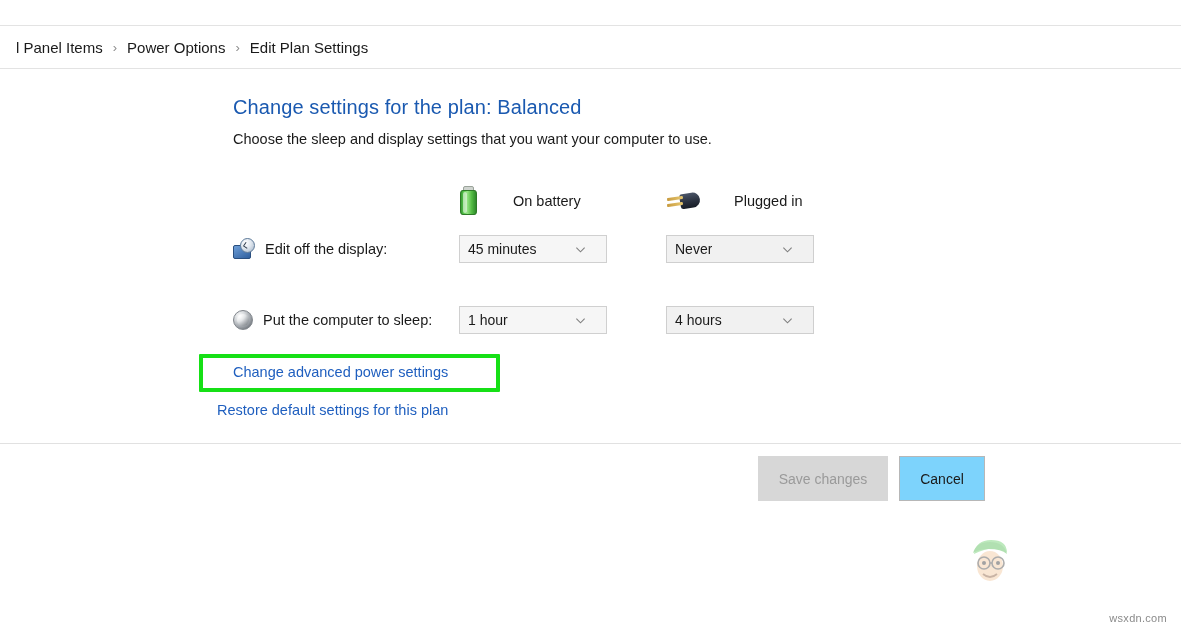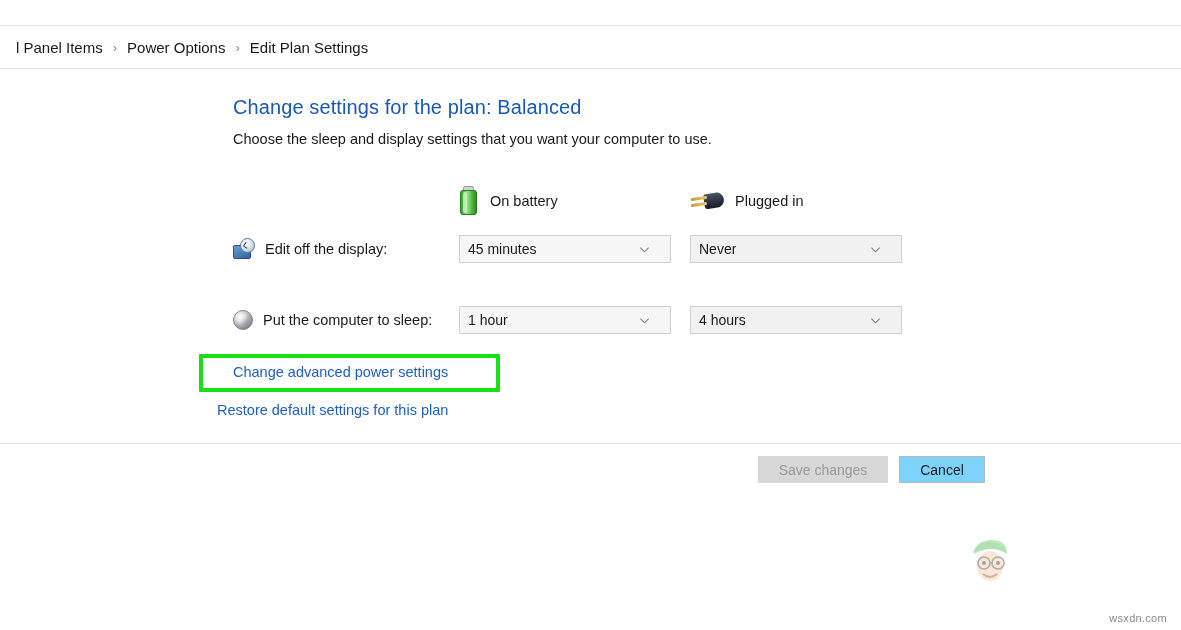--- a/index.html
+++ b/index.html
@@ -92,20 +92,21 @@
   .head-row td { height: 52px; vertical-align: middle; }
 
   .power-head {
     display: flex;
     align-items: center;
     gap: 11px;
   }
   .power-head .head-text {
     font-size: 14.5px;
     color: #1a1a1a;
+    margin-left: 23px;
   }
 
   
   .icon-battery {
     width: 20px; height: 30px;
     position: relative;
     flex: none;
   }
   .icon-battery .body {
     position: absolute;
@@ -222,21 +223,21 @@
     content: "";
     position: absolute;
     left: 3px; top: 3px;
     width: 12px; height: 12px;
     border-radius: 50%;
     background: linear-gradient(135deg, rgba(255,255,255,.85) 0%, rgba(255,255,255,.2) 45%, rgba(90,95,100,.45) 100%);
   }
 
   
   .combo {
-    width: 212px;
+    width: 148px;
     height: 28px;
     background: #f1f1f1;
     border: 1px solid #cfcfcf;
     display: flex;
     align-items: center;
     justify-content: space-between;
     padding: 0 20px 0 8px;
     font-size: 14px;
     color: #1a1a1a;
     cursor: default;
@@ -292,21 +293,21 @@
   
   .footer-buttons {
     position: absolute;
     top: 456px;
     right: 196px;
     display: flex;
     gap: 11px;
     align-items: center;
   }
   .btn {
-    height: 27px;
+    height: 45px;
     min-width: 86px;
     padding: 0 14px;
     font-size: 14px;
     font-family: "Liberation Sans", sans-serif;
     display: inline-flex;
     align-items: center;
     justify-content: center;
     background: #e1e1e1;
     border: 1px solid #cecece;
     color: #1a1a1a;

